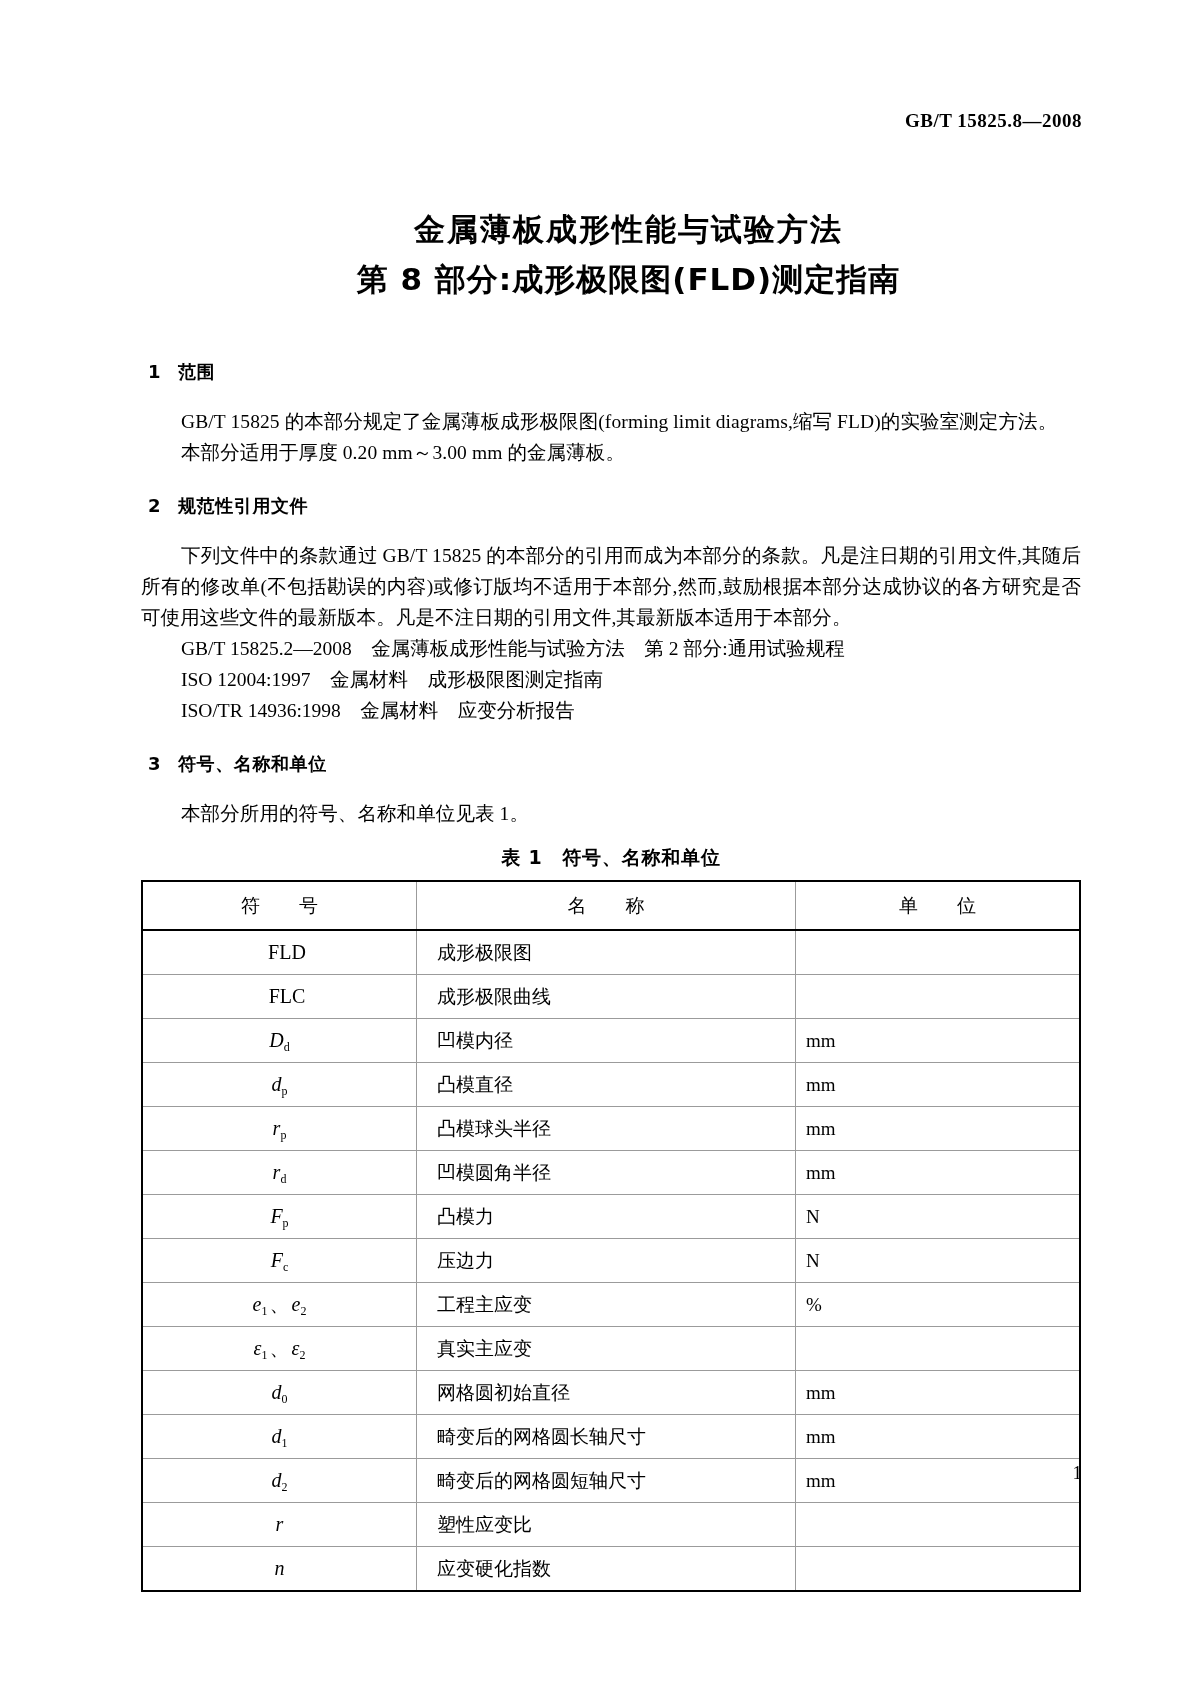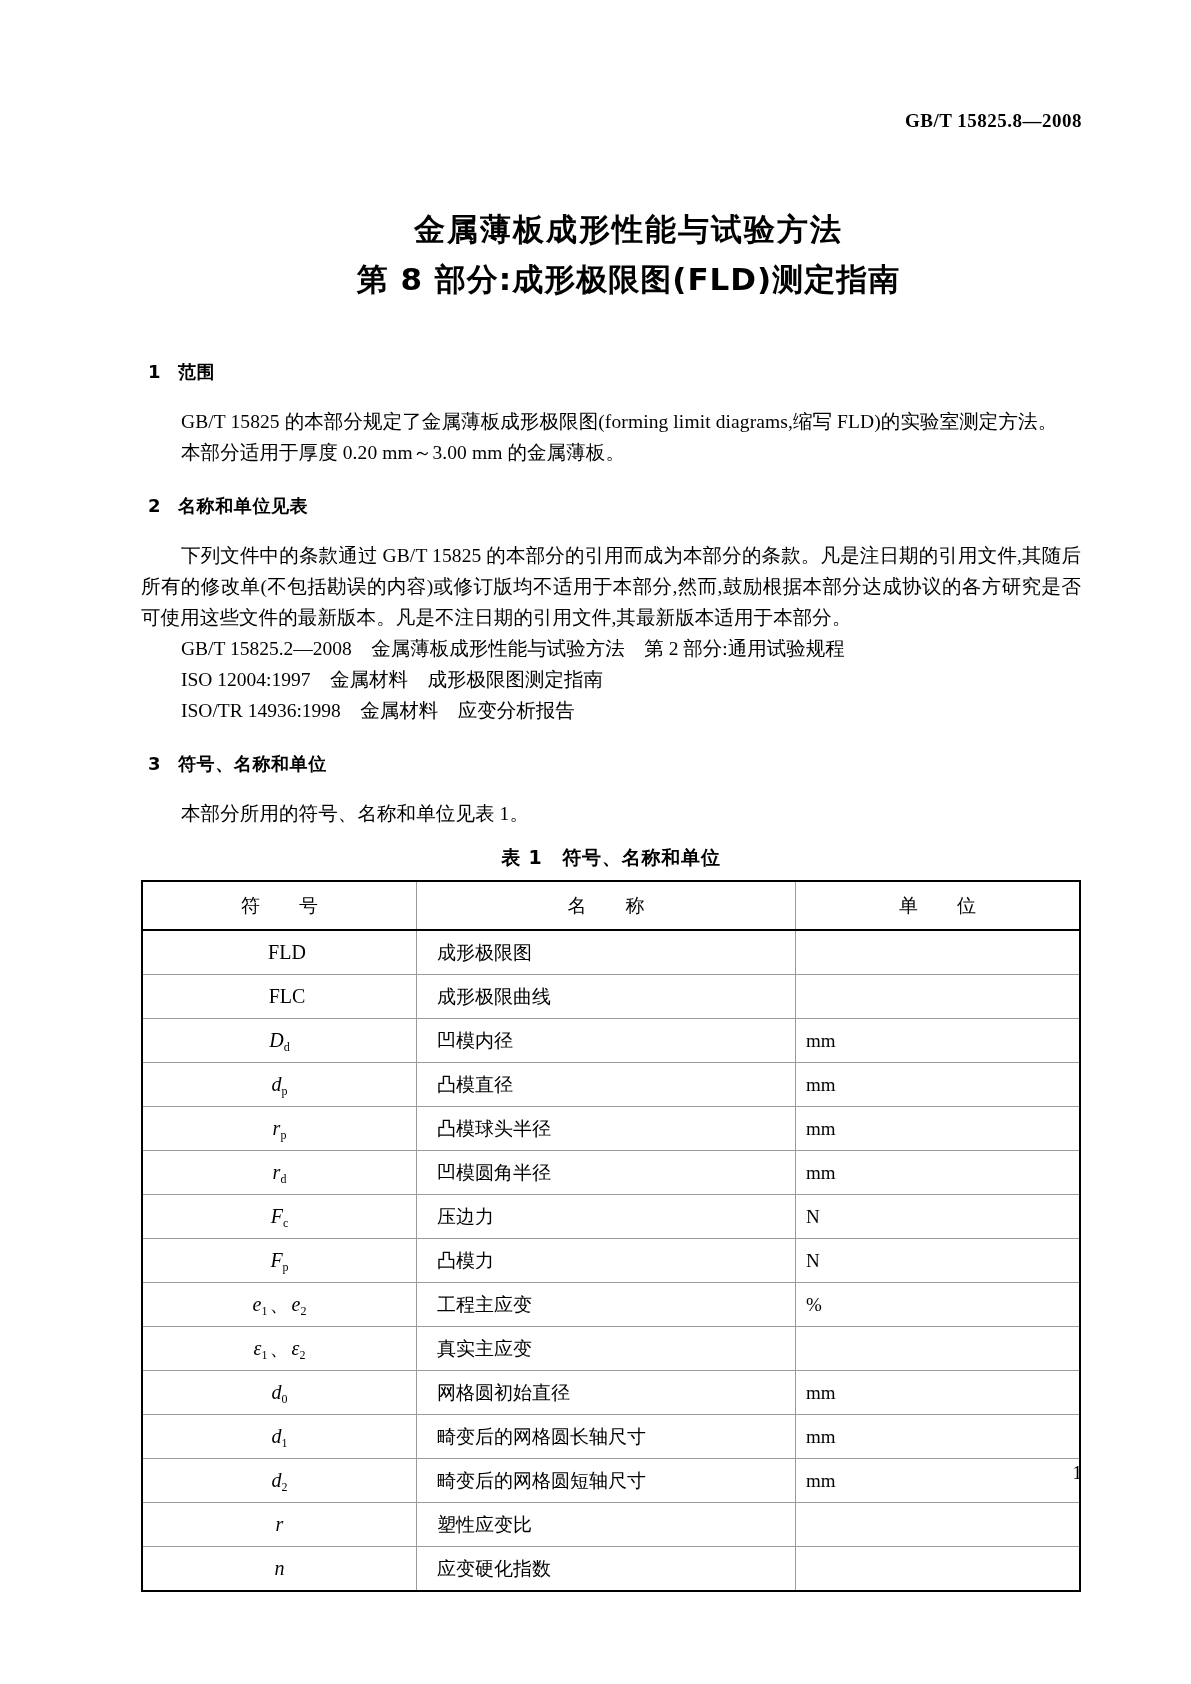--- a/index.html
+++ b/index.html
@@ -205,21 +205,21 @@
 
     <h2 class="sec-heading">
       <span class="sec-num">1</span><span>范围</span>
     </h2>
     <div class="gap-after-head"></div>
     <p class="para indent">GB/T 15825 的本部分规定了金属薄板成形极限图(forming limit diagrams,缩写 FLD)的实验室测定方法。</p>
     <p class="para indent">本部分适用于厚度 0.20 mm～3.00 mm 的金属薄板。</p>
     <div class="gap-before-head"></div>
 
     <h2 class="sec-heading">
-      <span class="sec-num">2</span><span>名称和单位见表</span>
+      <span class="sec-num">2</span><span>规范性引用文件</span>
     </h2>
     <div class="gap-after-head"></div>
     <p class="para indent">下列文件中的条款通过 GB/T 15825 的本部分的引用而成为本部分的条款。凡是注日期的引用文件,其随后所有的修改单(不包括勘误的内容)或修订版均不适用于本部分,然而,鼓励根据本部分达成协议的各方研究是否可使用这些文件的最新版本。凡是不注日期的引用文件,其最新版本适用于本部分。</p>
     <p class="ref-line">GB/T 15825.2—2008　金属薄板成形性能与试验方法　第 2 部分:通用试验规程</p>
     <p class="ref-line">ISO 12004:1997　金属材料　成形极限图测定指南</p>
     <p class="ref-line">ISO/TR 14936:1998　金属材料　应变分析报告</p>
     <div class="gap-before-head"></div>
 
     <h2 class="sec-heading">
       <span class="sec-num">3</span><span>符号、名称和单位</span>
@@ -268,30 +268,30 @@
             <td class="col-sym"><span class="sym">r<sub>p</sub></span></td>
             <td class="col-name">凸模球头半径</td>
             <td class="col-unit">mm</td>
           </tr>
           <tr>
             <td class="col-sym"><span class="sym">r<sub>d</sub></span></td>
             <td class="col-name">凹模圆角半径</td>
             <td class="col-unit">mm</td>
           </tr>
           <tr>
+            <td class="col-sym"><span class="sym">F<sub>p</sub></span></td>
+            <td class="col-name">凸模力</td>
+            <td class="col-unit">N</td>
+          </tr>
+          <tr>
             <td class="col-sym"><span class="sym">F<sub>c</sub></span></td>
             <td class="col-name">压边力</td>
             <td class="col-unit">N</td>
           </tr>
           <tr>
-            <td class="col-sym"><span class="sym">F<sub>p</sub></span></td>
-            <td class="col-name">凸模力</td>
-            <td class="col-unit">N</td>
-          </tr>
-          <tr>
             <td class="col-sym"><span class="sym">e<sub>1</sub><span class="sep">、</span>e<sub>2</sub></span></td>
             <td class="col-name">工程主应变</td>
             <td class="col-unit">%</td>
           </tr>
           <tr>
             <td class="col-sym"><span class="sym">ε<sub>1</sub><span class="sep">、</span>ε<sub>2</sub></span></td>
             <td class="col-name">真实主应变</td>
             <td class="col-unit"></td>
           </tr>
           <tr>

